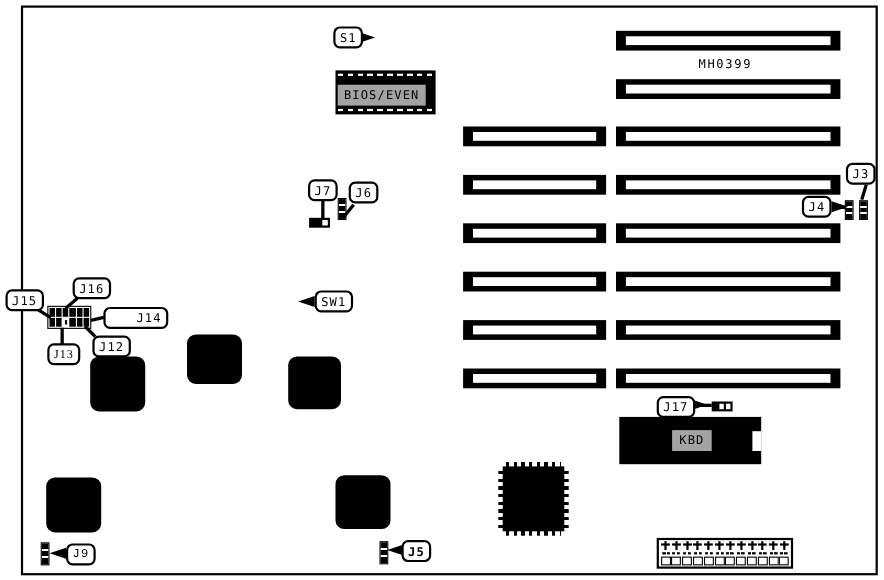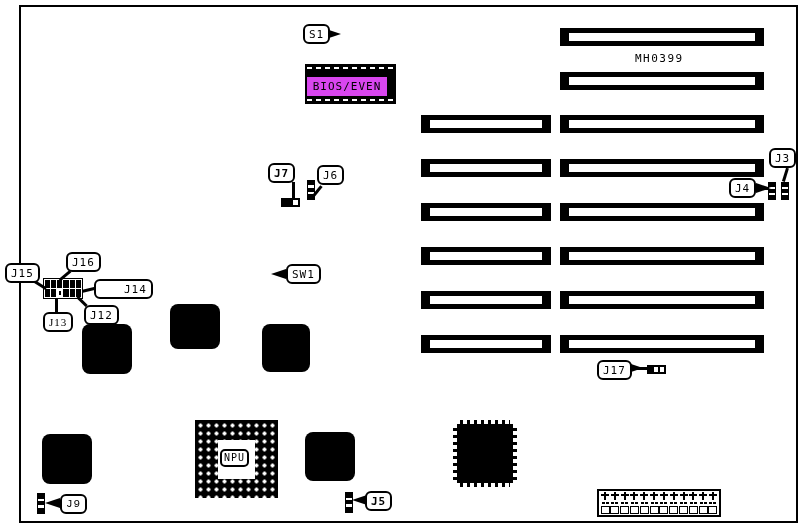--- a/index.html
+++ b/index.html
@@ -8,21 +8,21 @@
   
   .board{position:absolute;left:19px;top:5px;width:779px;height:518px;border:2px solid #000;box-sizing:border-box;}
   
   .slot{position:absolute;width:204px;height:18px;background:#000;}
   .slot-short{position:absolute;width:130px;height:18px;background:#000;}
   .slot-inner{position:absolute;left:9px;right:9px;top:5px;bottom:5px;background:#fff;}
   
   .partnum{position:absolute;left:635px;top:52px;font-size:11px;letter-spacing:1.5px;}
   
   .chip{position:absolute;background:#000;border-radius:8px;}
-  .chiplabel{position:absolute;background:#d946ef;display:flex;align-items:center;justify-content:center;
+  .chiplabel{position:absolute;background:#a3a3a3;display:flex;align-items:center;justify-content:center;
              font-size:11px;letter-spacing:1px;}
   
   .bios{position:absolute;left:305px;width:91px;background:#000;}
   .bios-dash{position:absolute;left:2px;right:2px;height:2px;
              background:repeating-linear-gradient(90deg,#fff 0 5px,transparent 5px 9px);}
   
   .callout{position:absolute;background:#fff;border:2px solid #000;border-radius:6px;
            font-size:11px;letter-spacing:1px;line-height:1;padding:3px 4px 2px;z-index:5;}
   .tail{position:absolute;width:2.5px;background:#000;transform-origin:top center;z-index:4;}
   .stem{position:absolute;width:3px;background:#000;z-index:4;}
@@ -133,21 +133,21 @@
     <div class="bios-dash" style="top:3px;"></div>
     <div class="bios-dash" style="bottom:3px;"></div>
     <div class="chiplabel" style="left:2px;top:13px;width:80px;height:19px;">BIOS/EVEN</div>
   </div>
 
 
   <div class="arrow-r" style="left:326px;top:29px;"></div>
   <div class="callout" style="left:303px;top:24px;">S1</div>
 
   <div class="stem" style="left:292px;top:182px;height:17px;"></div>
-  <div class="callout" style="left:268px;top:163px;font-weight:bold;">J7</div>
+  <div class="callout" style="left:280px;top:163px;">J7</div>
   <div class="hjumper" style="left:281px;top:198px;width:19px;">
     <div class="hj-cell" style="right:2px;"></div>
   </div>
 
   <div class="tail" style="left:320px;top:186px;height:14px;transform:rotate(39deg);"></div>
   <div class="callout" style="left:317px;top:165px;">J6</div>
   <div class="vjumper" style="left:307px;top:180px;height:20px;"></div>
 
   <div class="tail" style="left:786px;top:168px;height:14px;transform:rotate(17deg);"></div>
   <div class="callout" style="left:769px;top:148px;">J3</div>
@@ -185,34 +185,33 @@
   <div class="arrow-l" style="left:271px;top:269px;"></div>
   <div class="callout" style="left:286px;top:264px;">SW1</div>
 
   <div class="chip" style="left:82px;top:324px;width:50px;height:50px;"></div>
   <div class="chip" style="left:170px;top:304px;width:50px;height:45px;"></div>
   <div class="chip" style="left:262px;top:324px;width:48px;height:48px;"></div>
   <div class="chip" style="left:42px;top:434px;width:50px;height:50px;"></div>
   <div class="chip" style="left:305px;top:432px;width:50px;height:49px;"></div>
 
 
-  <div class="npu">
-    <div class="npu-center">
-      <div class="npu-label">NPU</div>
-    </div>
-  </div>
 
   <div class="qfp">
     <div class="tick-h" style="top:0;"></div>
     <div class="tick-h" style="bottom:0;"></div>
     <div class="tick-v" style="left:0;"></div>
     <div class="tick-v" style="right:0;"></div>
     <div class="qfp-body"></div>
   </div>
 
+  <div class="kbd">
+    <div class="chiplabel" style="left:48px;top:12px;width:36px;height:19px;">KBD</div>
+    <div class="kbd-notch"></div>
+  </div>
   <div class="arrow-r" style="left:628px;top:363px;"></div>
   <div class="leadline" style="left:634px;top:367px;width:13px;"></div>
   <div class="callout" style="left:597px;top:360px;">J17</div>
   <div class="hjumper" style="left:647px;top:365px;width:19px;">
     <div class="hj-cell" style="left:7px;width:4px;"></div>
     <div class="hj-cell" style="right:2px;width:4px;"></div>
   </div>
 
   <div class="vjumper" style="left:37px;top:493px;height:21px;"></div>
   <div class="arrow-l" style="left:45px;top:498px;"></div>

